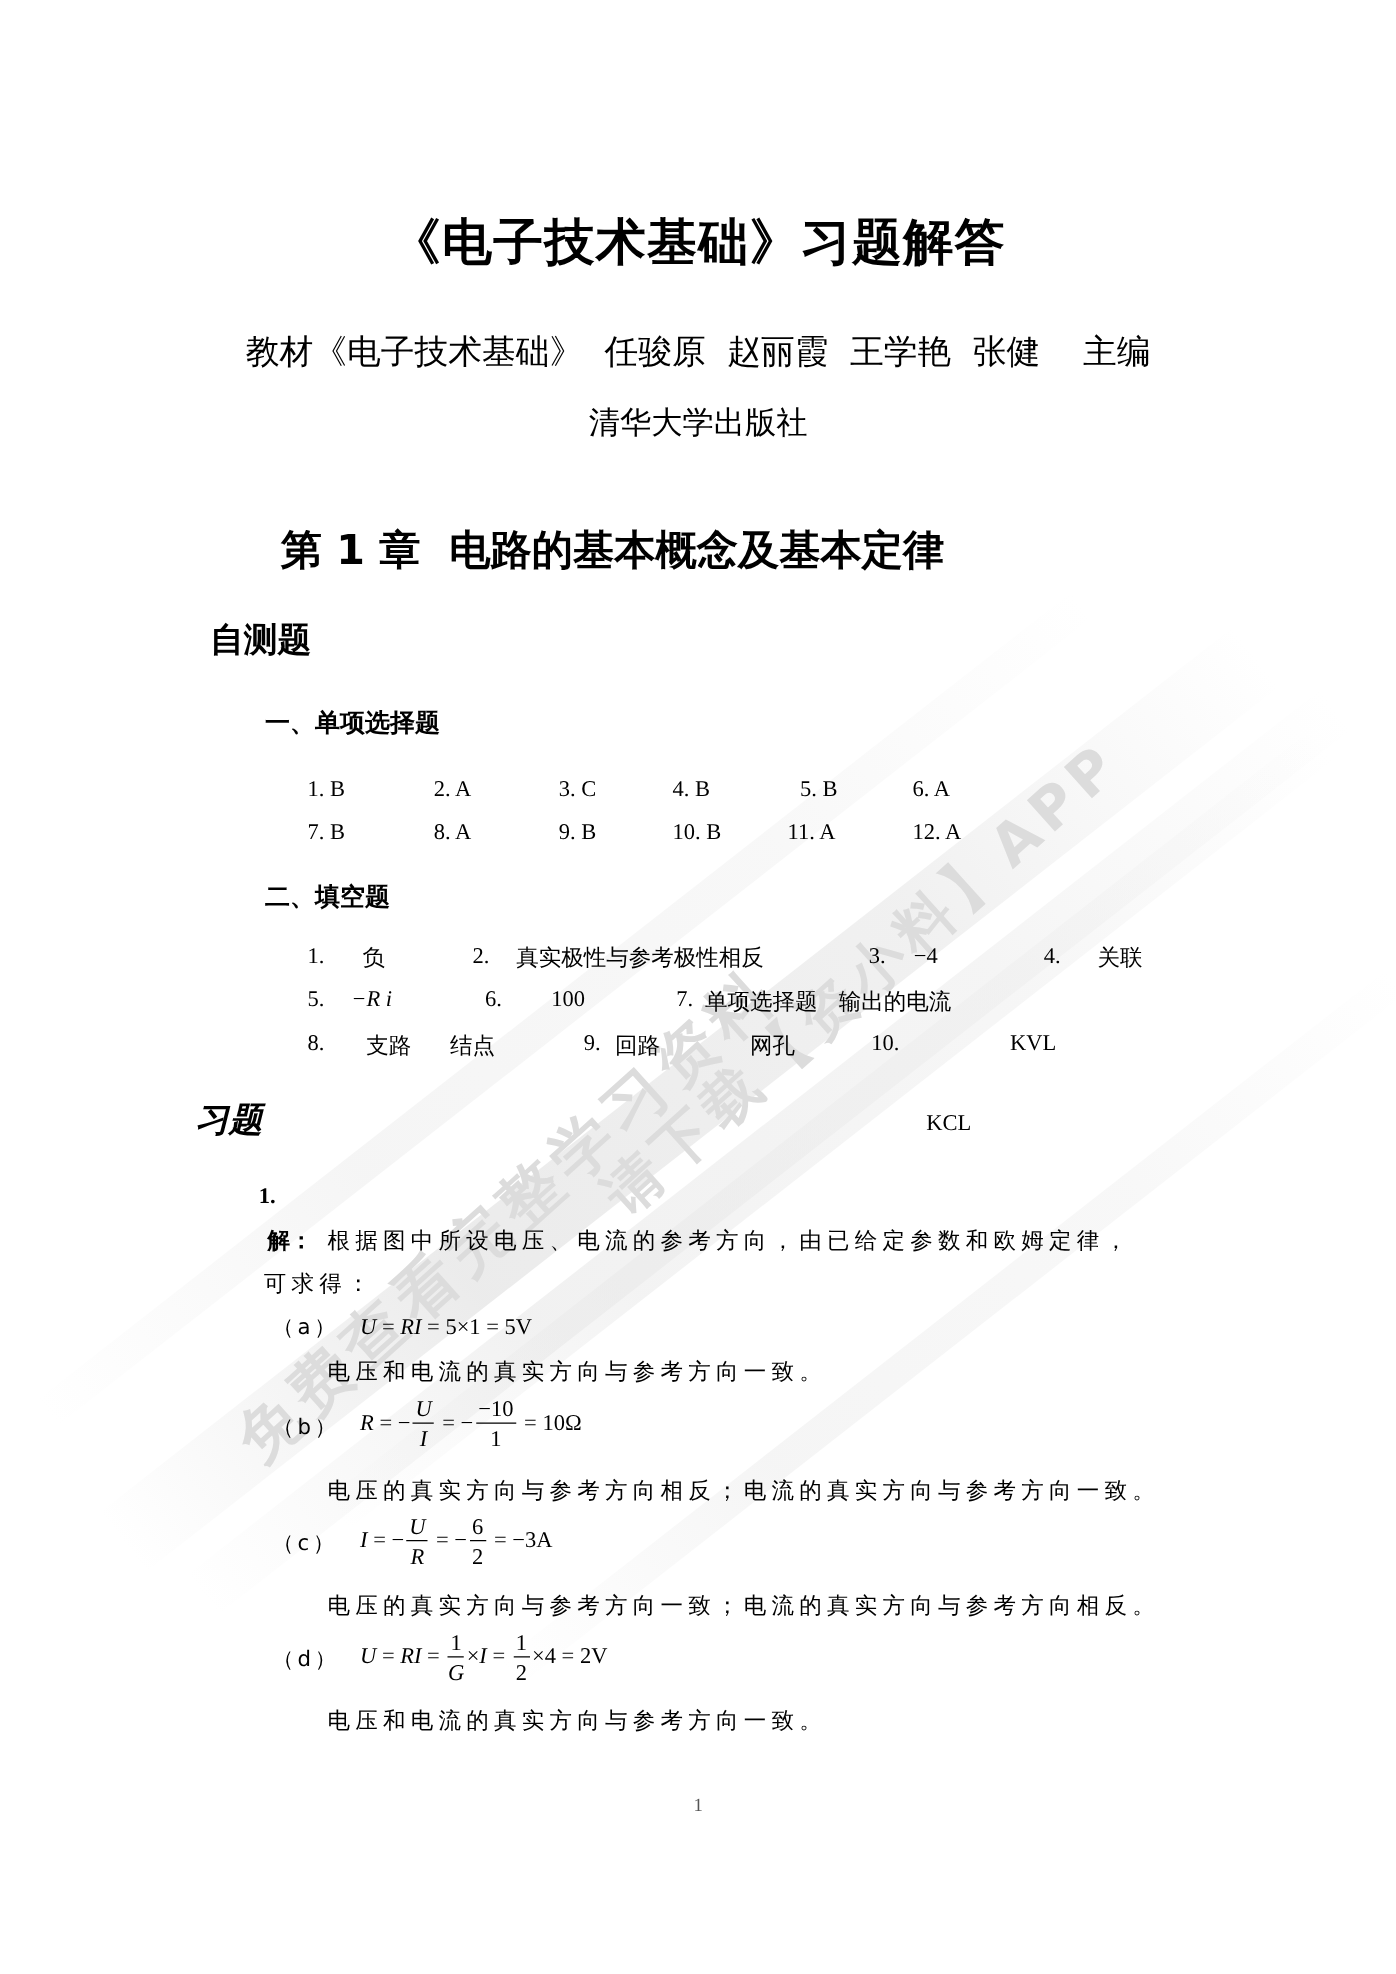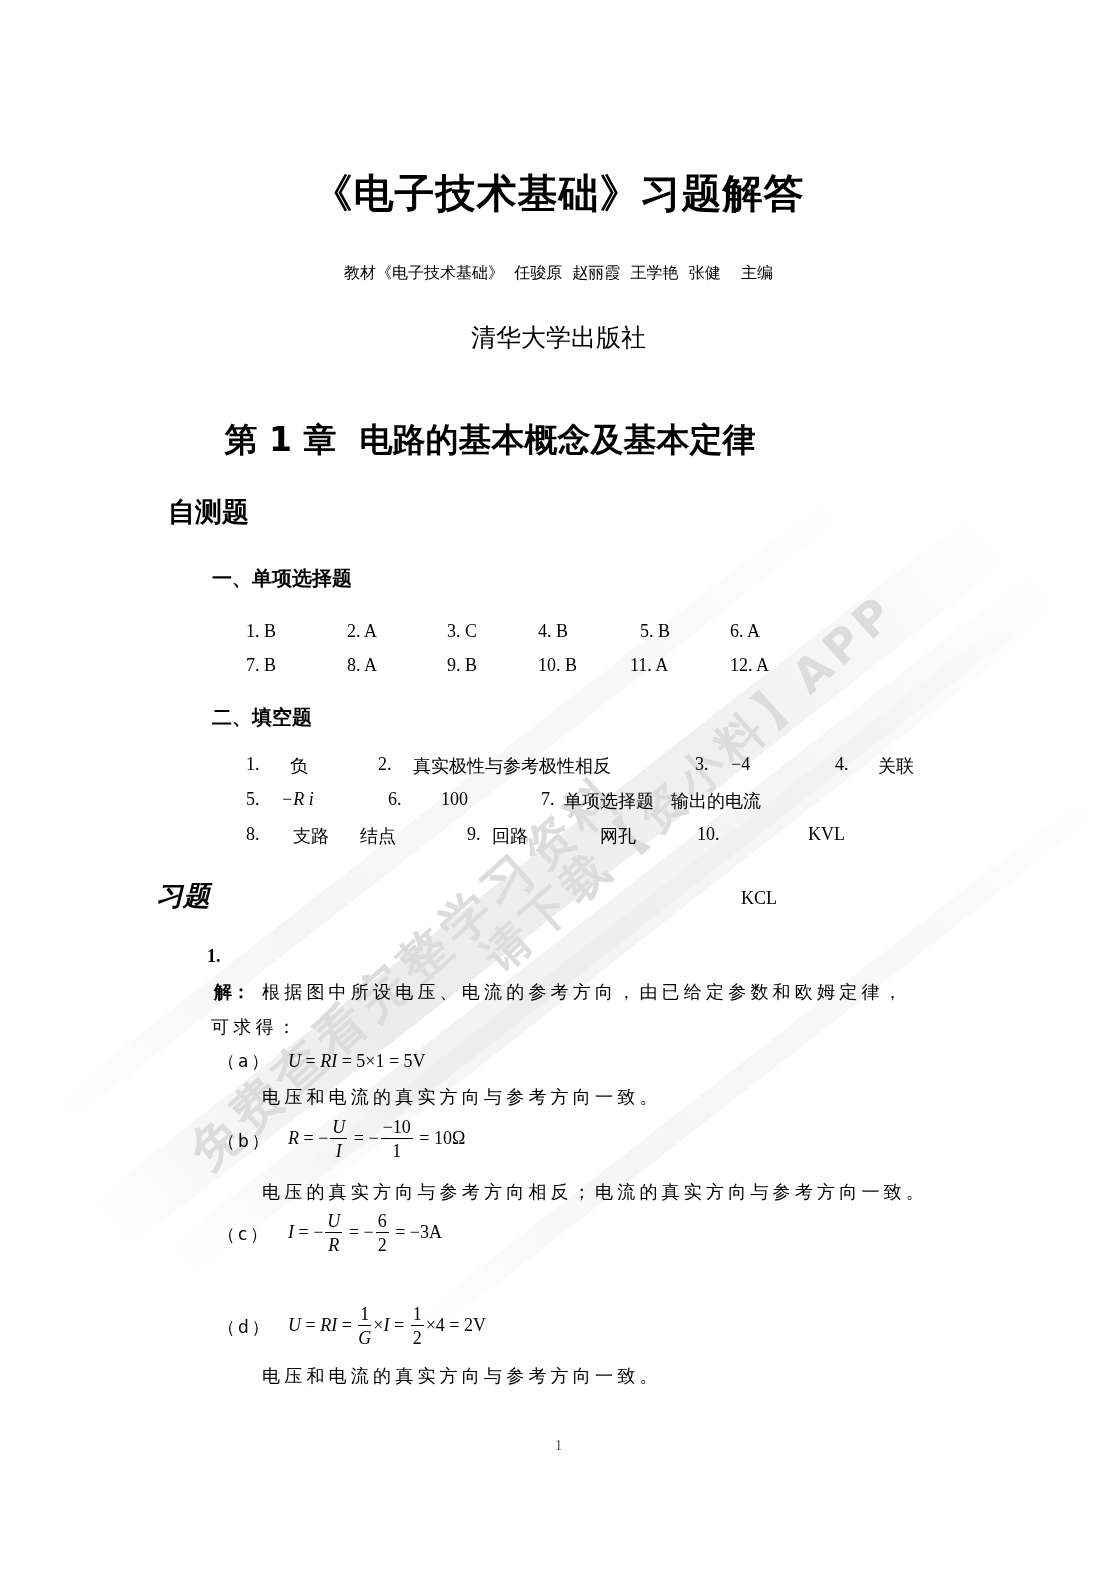--- a/index.html
+++ b/index.html
@@ -11,21 +11,21 @@
   
   .wm-layer { position:absolute; left:0; top:0; width:1117px; height:1579px; pointer-events:none; z-index:0; }
   .stripe { position:absolute; background:linear-gradient(90deg, rgba(236,236,236,0) 0%, rgba(232,232,232,0.85) 30%, rgba(238,238,238,0.85) 70%, rgba(240,240,240,0) 100%);
             transform-origin:0 0; }
   .wm-text { position:absolute; font-family:"DejaVu Sans",sans-serif; font-weight:bold; color:#dcdcdc;
              transform-origin:0 0; letter-spacing:6px; white-space:nowrap; }
 
   .content { position:absolute; left:0; top:0; width:1117px; height:1579px; z-index:1; }
 
   .title { left:0; width:1117px; text-align:center; top:166px; font-size:40px; font-weight:bold; letter-spacing:1px; }
-  .subtitle { left:0; width:1117px; text-align:center; top:263px; font-size:16px; }
+  .subtitle { left:0; width:1117px; text-align:center; top:263px; font-size:27px; }
   .publisher { left:0; width:1117px; text-align:center; top:321px; font-size:25px; }
   .chapter { left:0; width:980px; text-align:center; top:418px; font-size:33px; font-weight:bold; }
   .h2 { font-size:27px; font-weight:bold; }
   .h3 { font-size:20px; font-weight:bold; }
   .ans { font-size:18px; }
   .fill { font-size:18px; }
   .body-text { font-size:18px; letter-spacing:4.2px; }
   .math { font-size:18px; font-family:"Liberation Serif",serif; }
   .math i { font-style:italic; }
   .frac { display:inline-block; vertical-align:middle; text-align:center; margin:0 2px; }
@@ -122,20 +122,21 @@
   <div class="abs label sans" style="left:218px; top:1130px;">（b）</div>
   <div class="abs math" style="left:288px; top:1116px;">
     <i>R</i> = −<span class="frac"><span class="num"><i>U</i></span><span class="den"><i>I</i></span></span> = −<span class="frac"><span class="num">−10</span><span class="den">1</span></span> = 10Ω
   </div>
   <div class="abs body-text sans" style="left:262px; top:1180px;">电压的真实方向与参考方向相反；电流的真实方向与参考方向一致。</div>
 
   <div class="abs label sans" style="left:218px; top:1223px;">（c）</div>
   <div class="abs math" style="left:288px; top:1210px;">
     <i>I</i> = −<span class="frac"><span class="num"><i>U</i></span><span class="den"><i>R</i></span></span> = −<span class="frac"><span class="num">6</span><span class="den">2</span></span> = −3A
   </div>
+  <div class="abs body-text sans" style="left:262px; top:1272px;">电压的真实方向与参考方向一致；电流的真实方向与参考方向相反。</div>
 
   <div class="abs label sans" style="left:218px; top:1316px;">（d）</div>
   <div class="abs math" style="left:288px; top:1303px;">
     <i>U</i> = <i>RI</i> = <span class="frac"><span class="num">1</span><span class="den"><i>G</i></span></span>×<i>I</i> = <span class="frac"><span class="num">1</span><span class="den">2</span></span>×4 = 2V
   </div>
   <div class="abs body-text sans" style="left:262px; top:1364px;">电压和电流的真实方向与参考方向一致。</div>
 
   <div class="abs pageno">1</div>
 </div>
 

